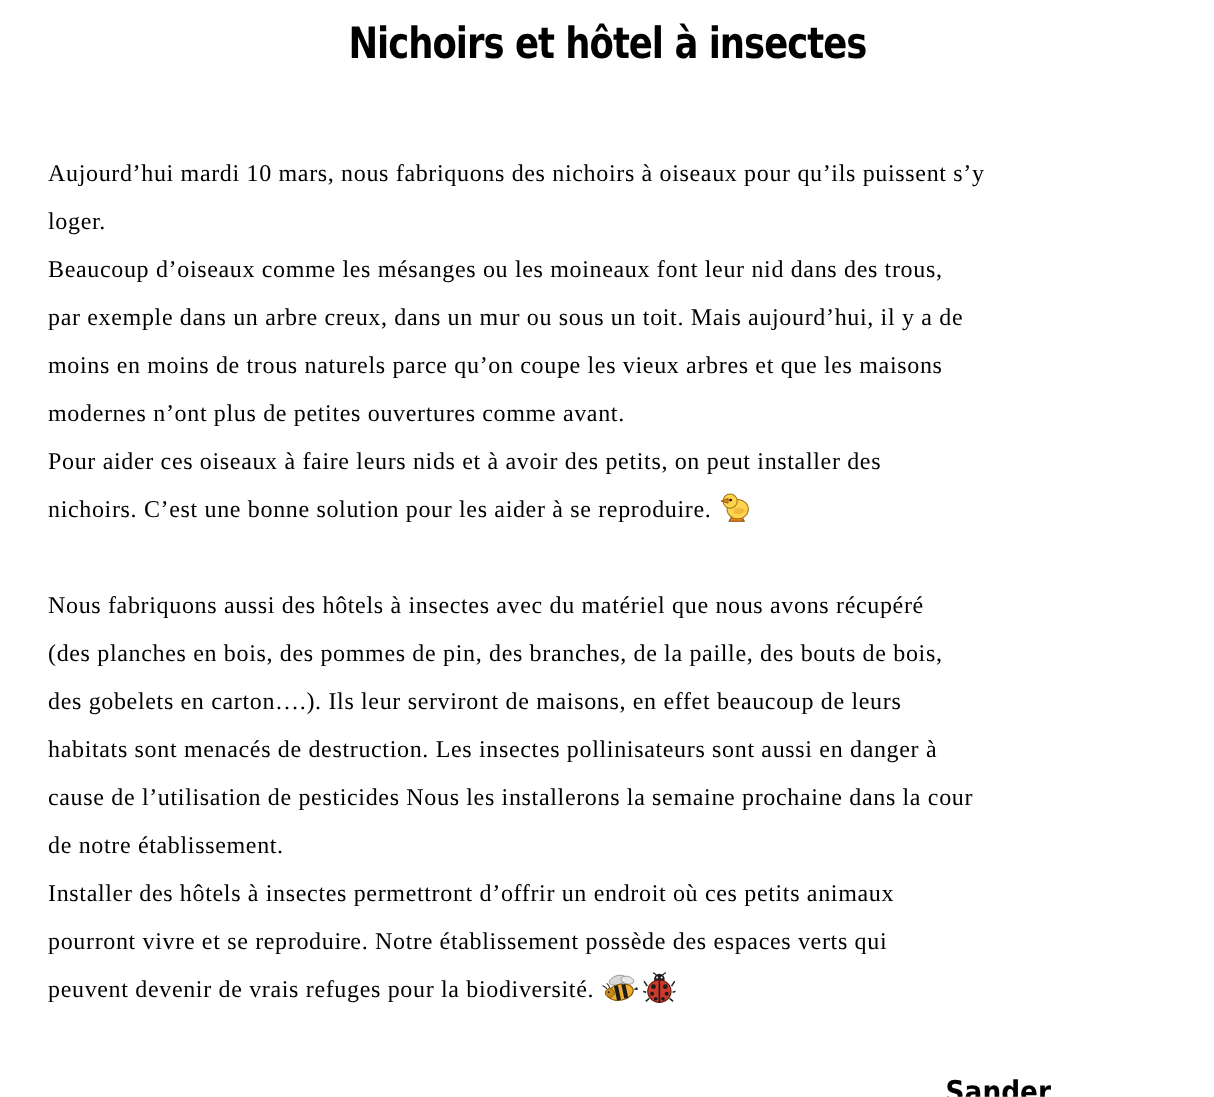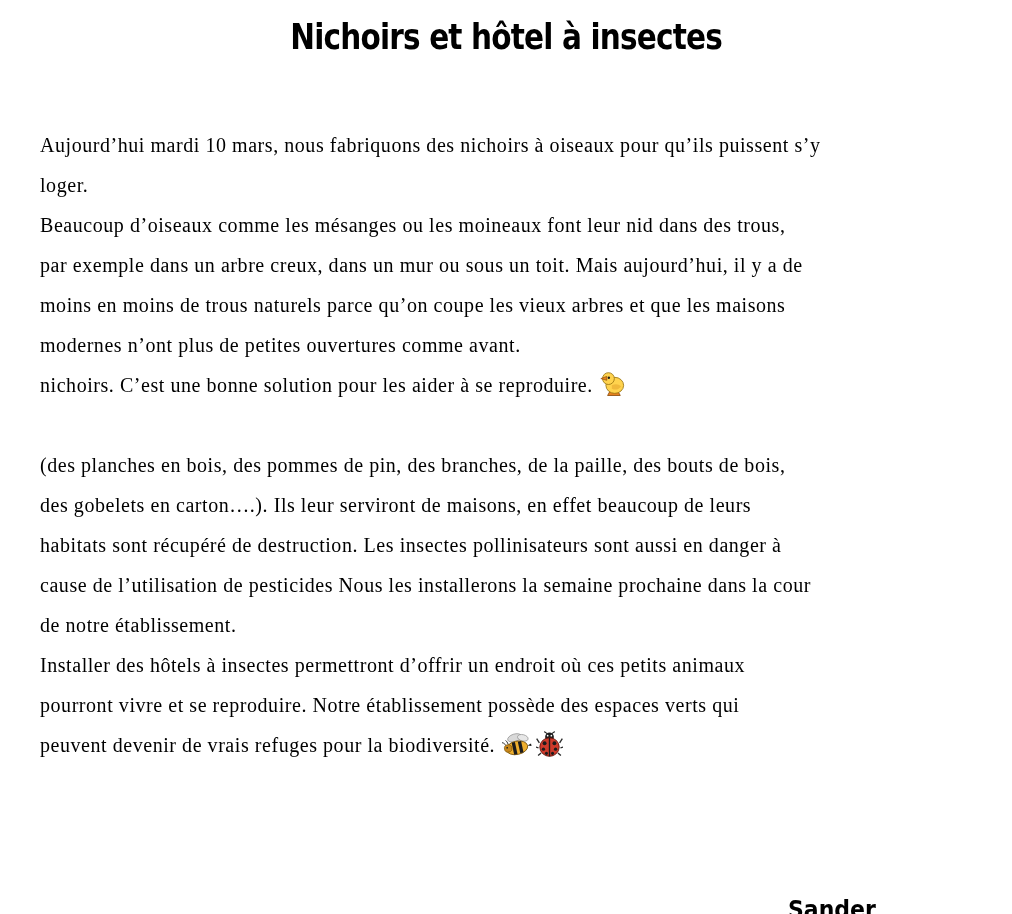--- a/index.html
+++ b/index.html
@@ -81,38 +81,40 @@
 
 <div class="body-text">
 
   <div>
     <div class="line"><span>Aujourd’hui mardi 10 mars, nous fabriquons des nichoirs à oiseaux pour qu’ils puissent s’y</span></div>
     <div class="line"><span>loger.</span></div>
     <div class="line"><span>Beaucoup d’oiseaux comme les mésanges ou les moineaux font leur nid dans des trous,</span></div>
     <div class="line"><span>par exemple dans un arbre creux, dans un mur ou sous un toit. Mais aujourd’hui, il y a de</span></div>
     <div class="line"><span>moins en moins de trous naturels parce qu’on coupe les vieux arbres et que les maisons</span></div>
     <div class="line"><span>modernes n’ont plus de petites ouvertures comme avant.</span></div>
+    <div class="line"><span>Pour aider ces oiseaux à faire leurs nids et à avoir des petits, on peut installer des</span></div>
     <div class="line">
       <span>nichoirs. C’est une bonne solution pour les aider à se reproduire.</span><svg class="emoji" width="27" height="27" viewBox="0 0 32 32">
         <path d="M9 29 L24 29 L21.5 24.5 L11.5 24.5 Z" fill="#E8821E" stroke="#8a4a0a" stroke-width="1"></path>
         <ellipse cx="17.5" cy="17" rx="10.5" ry="9.5" fill="#FFD34E" stroke="#9a7410" stroke-width="1"></ellipse>
         <circle cx="10" cy="9" r="7" fill="#FFD34E" stroke="#9a7410" stroke-width="1"></circle>
         <path d="M1 9 L8 6.4 L8 11 Z" fill="#E8821E" stroke="#8a4a0a" stroke-width="0.8"></path>
         <circle cx="10.5" cy="8" r="1.4" fill="#1a1a1a"></circle>
         <path d="M14 17 q6 -3 11 1 q-4 6 -11 3 Z" fill="#F0B93B"></path>
       </svg>
     </div>
   </div>
 
   <div class="para-gap"></div>
 
   <div>
+    <div class="line"><span>Nous fabriquons aussi des hôtels à insectes avec du matériel que nous avons récupéré</span></div>
     <div class="line"><span>(des planches en bois, des pommes de pin, des branches, de la paille, des bouts de bois,</span></div>
     <div class="line"><span>des gobelets en carton….). Ils leur serviront de maisons, en effet beaucoup de leurs</span></div>
-    <div class="line"><span>habitats sont récupéré de destruction. Les insectes pollinisateurs sont aussi en danger à</span></div>
+    <div class="line"><span>habitats sont menacés de destruction. Les insectes pollinisateurs sont aussi en danger à</span></div>
     <div class="line"><span>cause de l’utilisation de pesticides Nous les installerons la semaine prochaine dans la cour</span></div>
     <div class="line"><span>de notre établissement.</span></div>
     <div class="line"><span>Installer des hôtels à insectes permettront d’offrir un endroit où ces petits animaux</span></div>
     <div class="line"><span>pourront vivre et se reproduire. Notre établissement possède des espaces verts qui</span></div>
     <div class="line">
       <span>peuvent devenir de vrais refuges pour la biodiversité.</span><svg class="emoji" width="30" height="27" viewBox="0 0 36 32">
         <ellipse cx="15" cy="8" rx="8.5" ry="4.5" fill="#D9D9D9" stroke="#8f8f8f" stroke-width="0.8" transform="rotate(-18 15 8)"></ellipse>
         <ellipse cx="25" cy="8" rx="6.5" ry="3.8" fill="#E7E7E7" stroke="#8f8f8f" stroke-width="0.8" transform="rotate(14 25 8)"></ellipse>
         <g transform="rotate(-12 18 20)">
           <ellipse cx="18" cy="20" rx="13" ry="8" fill="#EFAF2E" stroke="#7a5408" stroke-width="1"></ellipse>

